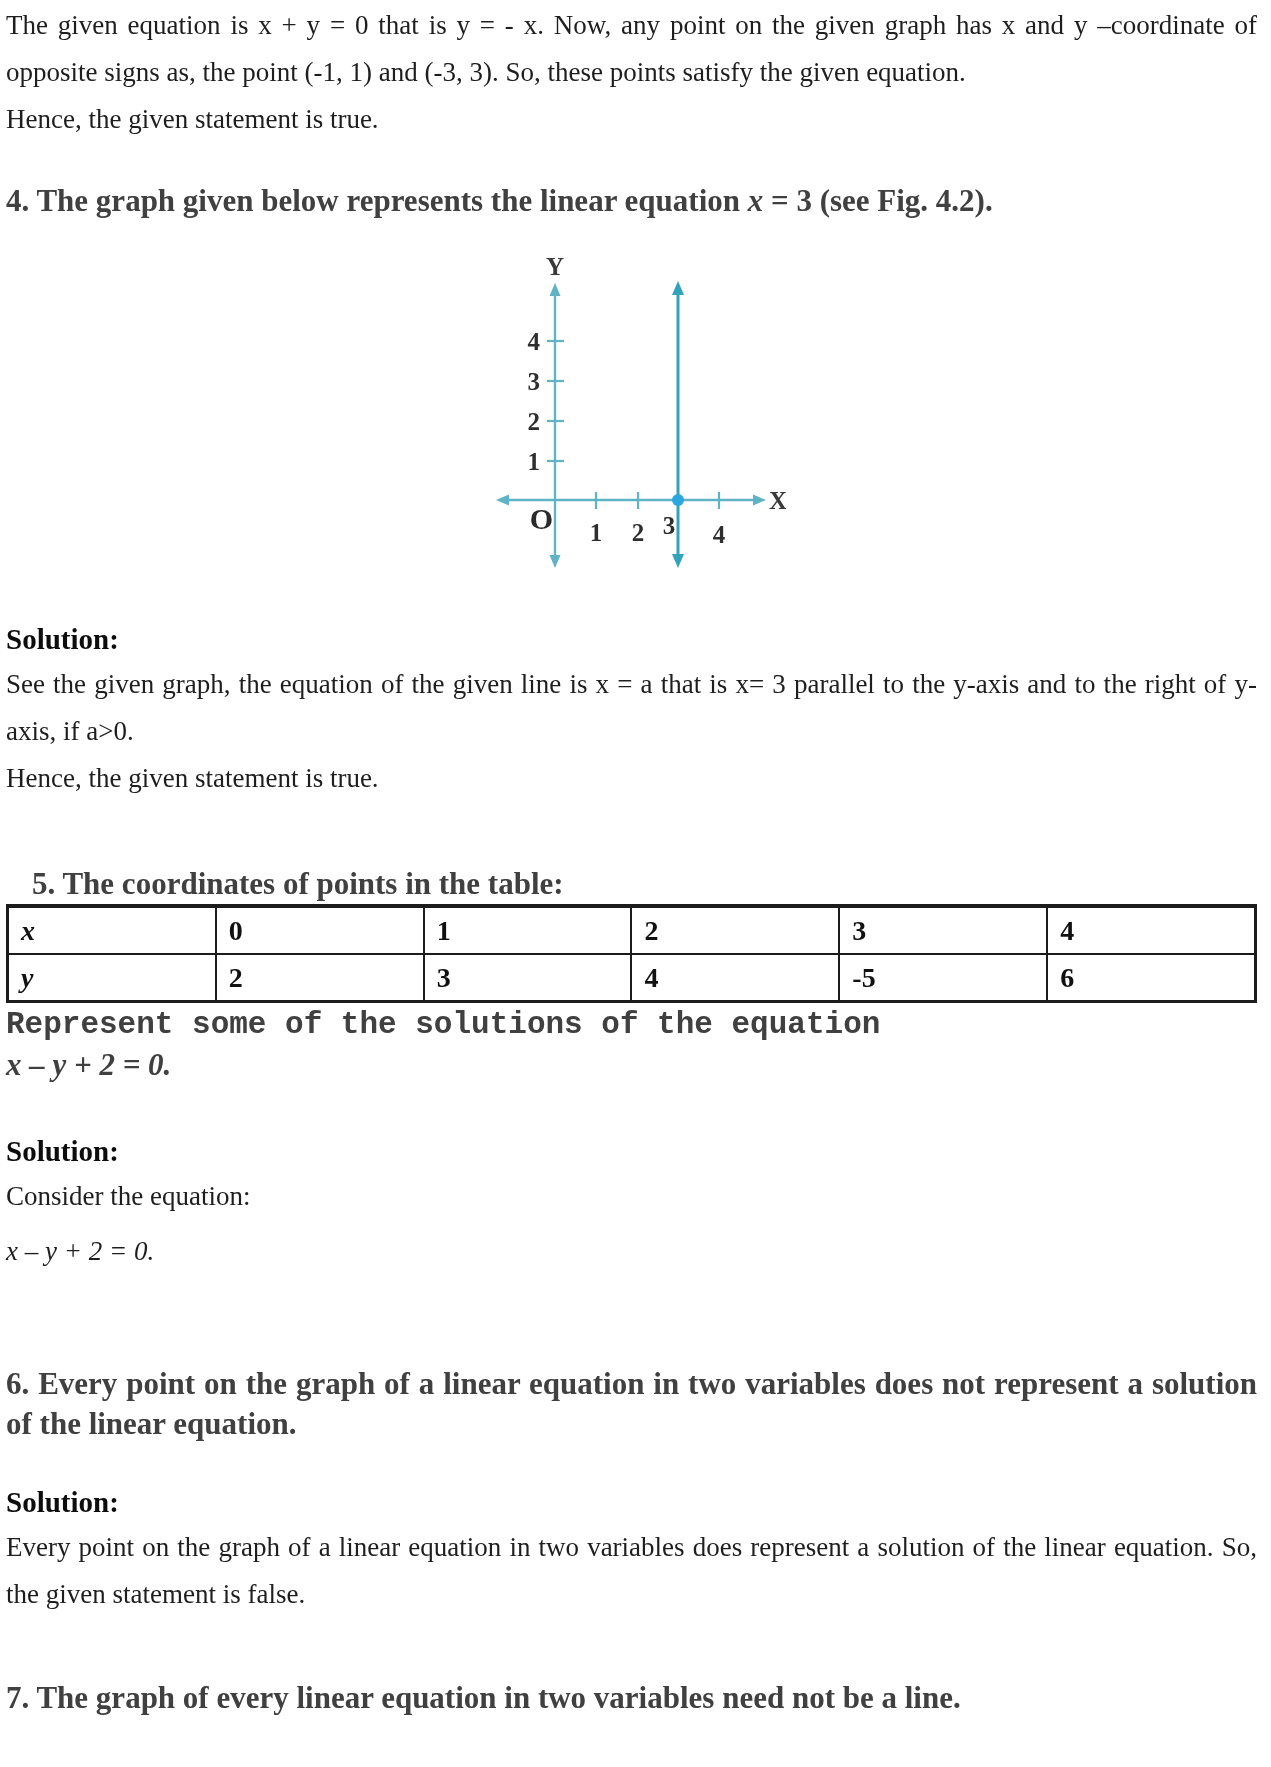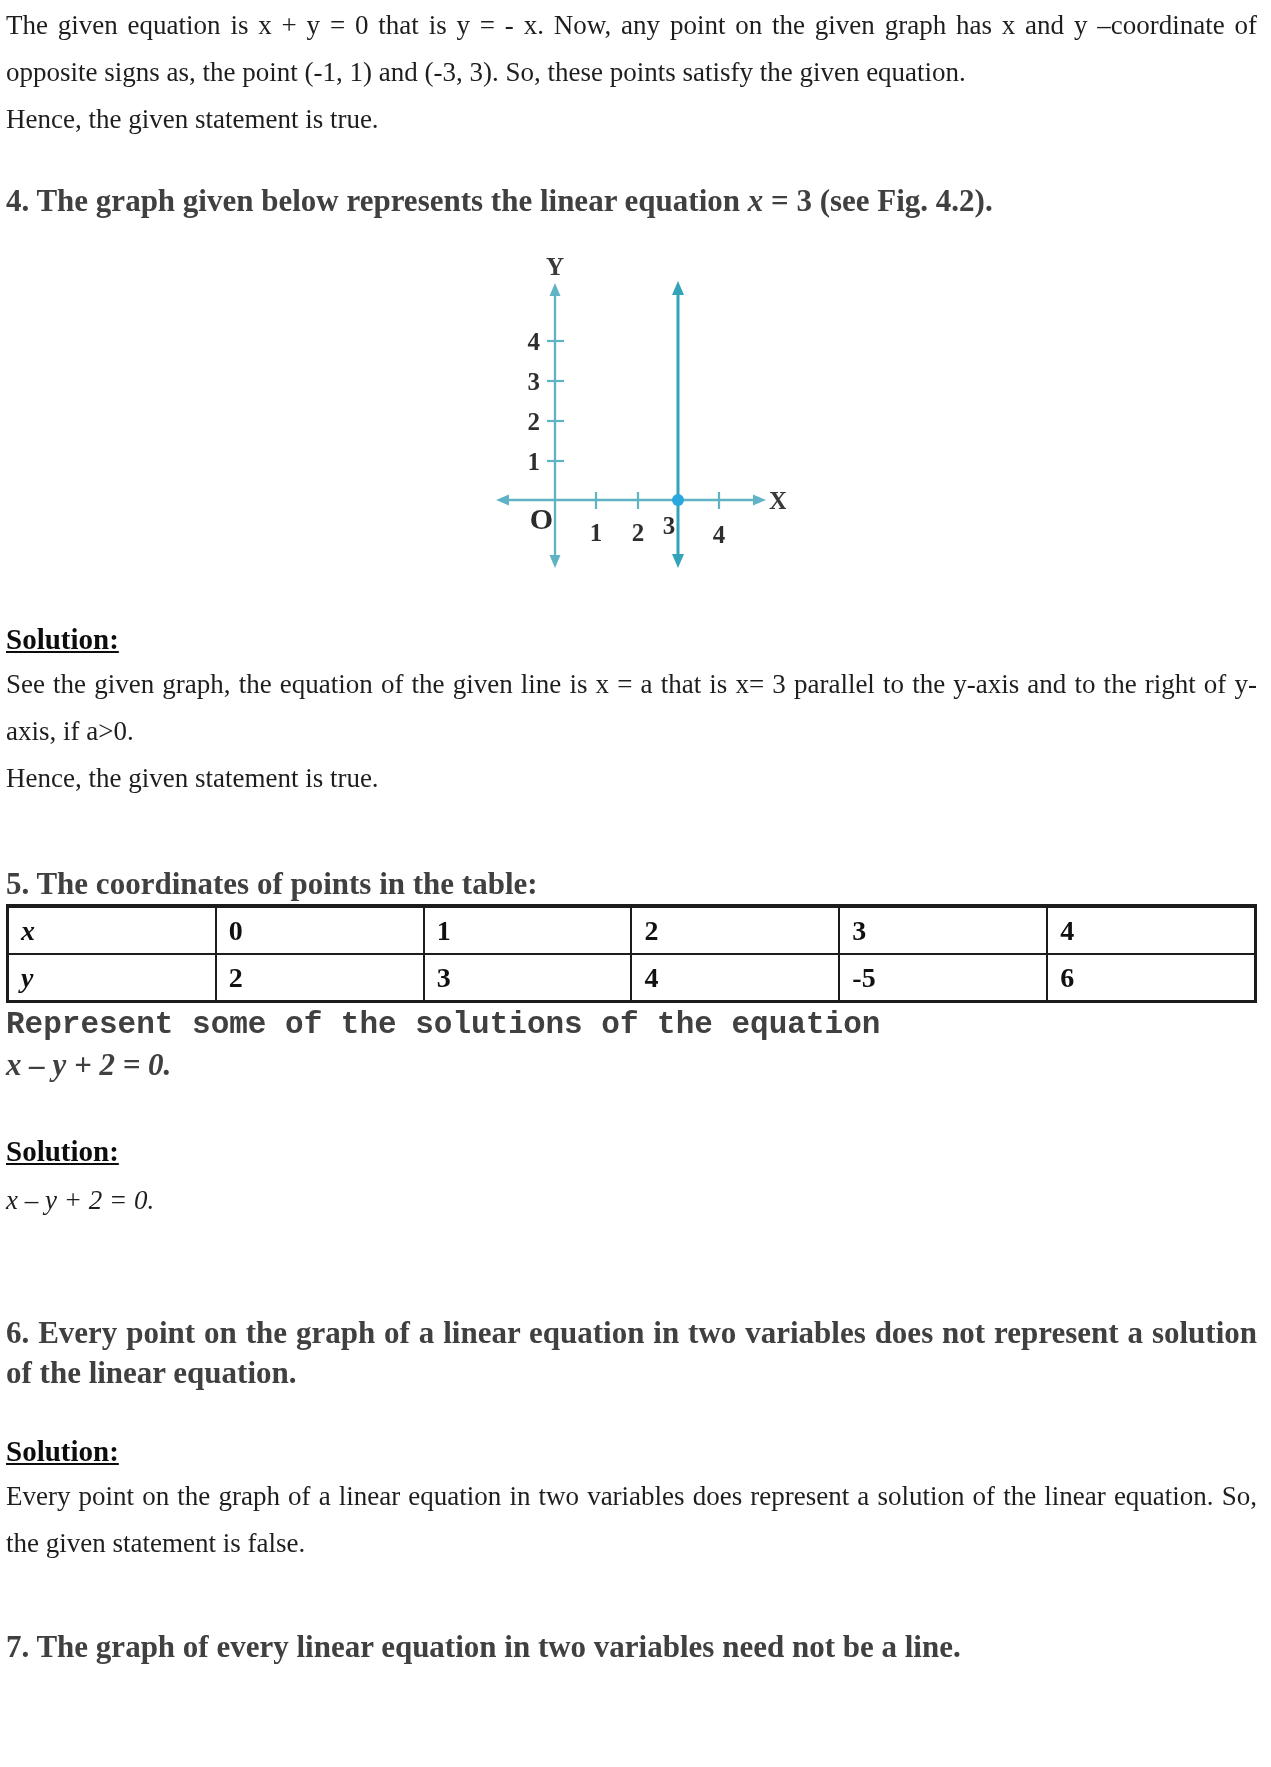--- a/index.html
+++ b/index.html
@@ -11,29 +11,29 @@
   }
   p { margin: 0; }
   .body-text { font-size: 27px; line-height: 47px; }
   .justify { text-align: justify; }
   .q-heading {
     margin: 0; font-size: 31px; line-height: 40px;
     font-weight: bold; color: #404040;
   }
   .sol-heading {
     margin: 0; font-size: 29px; line-height: 36px;
-    font-weight: bold; color: #0d0d0d; text-decoration: underline;
+    font-weight: bold; color: #0d0d0d;
   }
   .italic { font-style: italic; }
   .var { font-style: italic; }
   .mt-q4 { margin-top: 38px; }
   .figure-wrap { margin-top: 28px; margin-left: 480px; width: 300px; height: 330px; }
   .mt-sol1 { margin-top: 42px; }
   .mt-tight { margin-top: 4px; }
-  .mt-q5 { margin-top: 62px; }
+  .mt-q5 { margin-top: 62px; margin-left: 26px; }
   .mt-sub { margin-top: 2px; font-family: Liberation Mono, monospace; }
   .mt-sol2 { margin-top: 48px; }
   .mt-eq2 { margin-top: 8px; }
   .mt-para3 { margin-top: 46px; }
   .mt-conc3 { margin-top: 10px; }
   .mt-q6 { margin-top: 89px; }
   .mt-sol3 { margin-top: 40px; }
   .mt-q7 { margin-top: 60px; }
 
   table.coords {
@@ -132,20 +132,21 @@
       <td>-5</td>
       <td>6</td>
     </tr>
   </tbody>
     </table>
 
   <h2 class="q-heading mt-sub">Represent some of the solutions of the equation</h2>
   <h2 class="q-heading italic">x – y + 2 = 0.</h2>
 
   <h3 class="sol-heading mt-sol2">Solution:</h3>
+  <p class="body-text mt-tight">Consider the equation:</p>
   <p class="body-text italic mt-eq2">x – y + 2 = 0.</p>
 
 
   <h2 class="q-heading justify mt-q6">6. Every point on the graph of a linear equation in two variables does not represent a solution of the linear equation.</h2>
 
   <h3 class="sol-heading mt-sol3">Solution:</h3>
   <p class="body-text justify mt-tight">Every point on the graph of a linear equation in two variables does represent a solution of the linear equation. So, the given statement is false.</p>
 
   <h2 class="q-heading mt-q7">7. The graph of every linear equation in two variables need not be a line.</h2>
 

